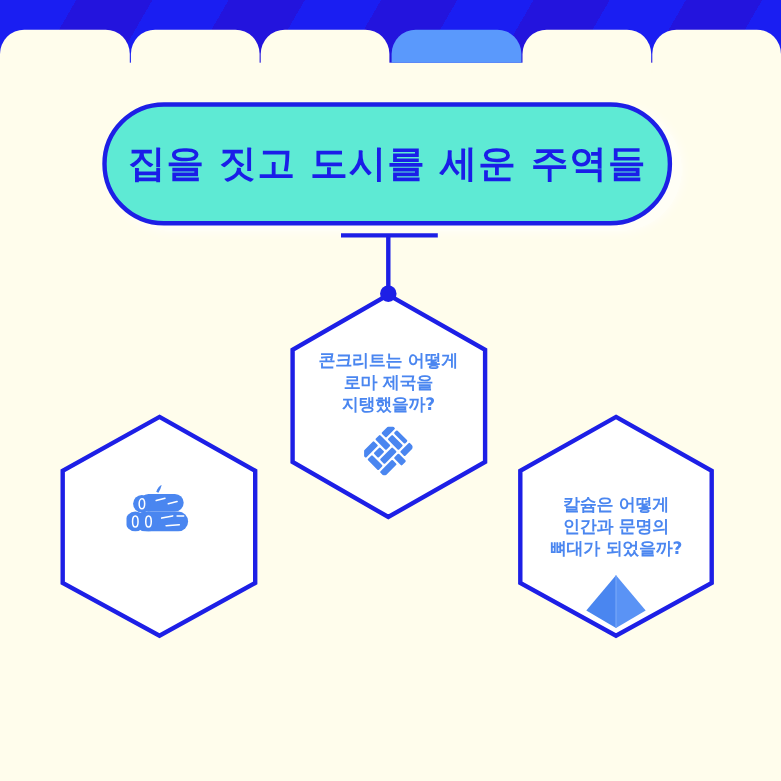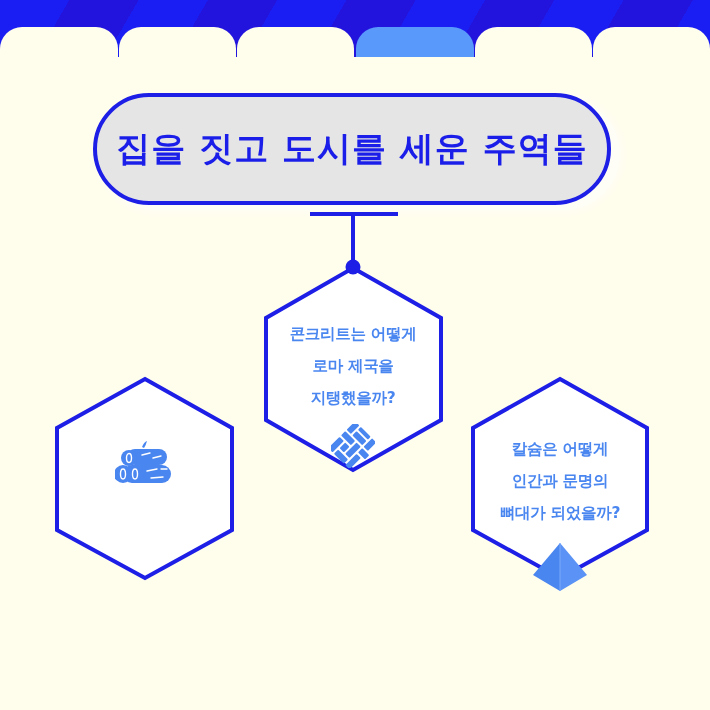--- a/index.html
+++ b/index.html
@@ -59,21 +59,21 @@
       background: rgba(255,255,255,0.55);
       box-shadow: 0 0 10px rgba(255,255,255,0.8);
       z-index: 3;
     }
     .title-pill {
       position: absolute;
       left: 93px; top: 93px;
       width: 510px; height: 104px;
       border: 4px solid #1d1fe6;
       border-radius: 56px;
-      background: #e5e5e5;
+      background: #5eead4;
       display: flex;
       align-items: center;
       justify-content: center;
       z-index: 4;
       box-sizing: content-box;
     }
     .title-text {
       font-family: "DejaVu Sans", sans-serif;
       font-weight: bold;
       font-size: 34px;
@@ -92,21 +92,21 @@
       position: absolute;
       z-index: 6;
       width: 176px;
       text-align: center;
       cursor: pointer;
     }
     .hex-label {
       font-family: "DejaVu Sans", sans-serif;
       font-weight: bold;
       font-size: 15.5px;
-      line-height: 32px;
+      line-height: 20px;
       color: #4a86f0;
       white-space: pre-line;
       letter-spacing: -0.3px;
     }
     .hex-icon {
       display: block;
       margin: 0 auto;
     }
   </style>
 </head>
@@ -182,21 +182,21 @@
       <ellipse cx="20" cy="33" rx="2.5" ry="5"></ellipse>
       <path d="M27 14 l8 -2"></path>
       <path d="M38 17 l8 -2"></path>
       <path d="M32 30 l10 -2"></path>
       <path d="M36 37 l12 -1"></path>
       <path d="M46 28 l6 0"></path>
     </g>
   </svg>
 </div>
 
-<div class="hex-node" style="left:472px; top:433px;">
+<div class="hex-node" style="left:472px; top:449px;">
   <div class="hex-label">칼슘은 어떻게
 인간과 문명의
 뼈대가 되었을까?</div>
   <svg class="hex-icon" width="58" height="54" viewBox="0 0 58 54" style="margin-top:12px;">
     <polygon points="29,2 2,34 29,50" fill="#4a86f0"></polygon>
     <polygon points="29,2 56,34 29,50" fill="#5a93f5"></polygon>
     <line x1="29" y1="2" x2="29" y2="50" stroke="#7aaafa" stroke-width="1"></line>
   </svg>
 </div>
 

